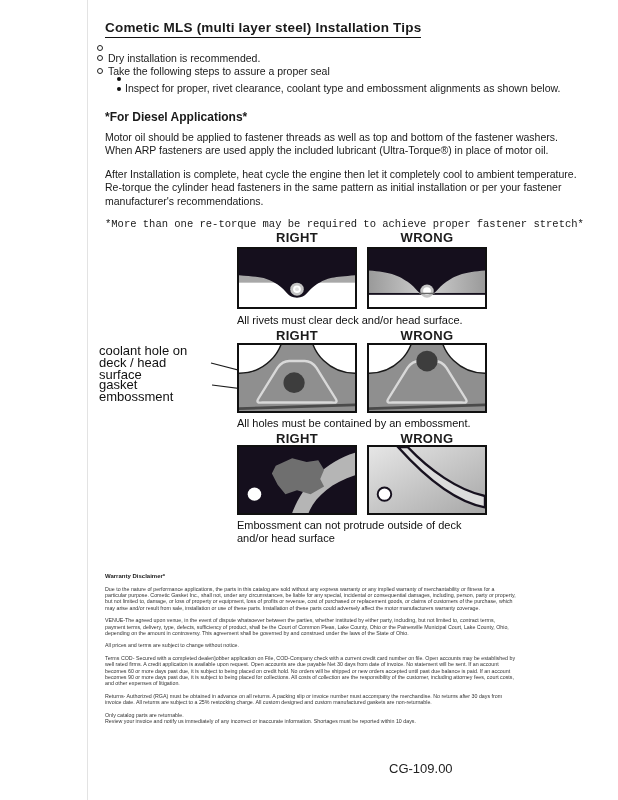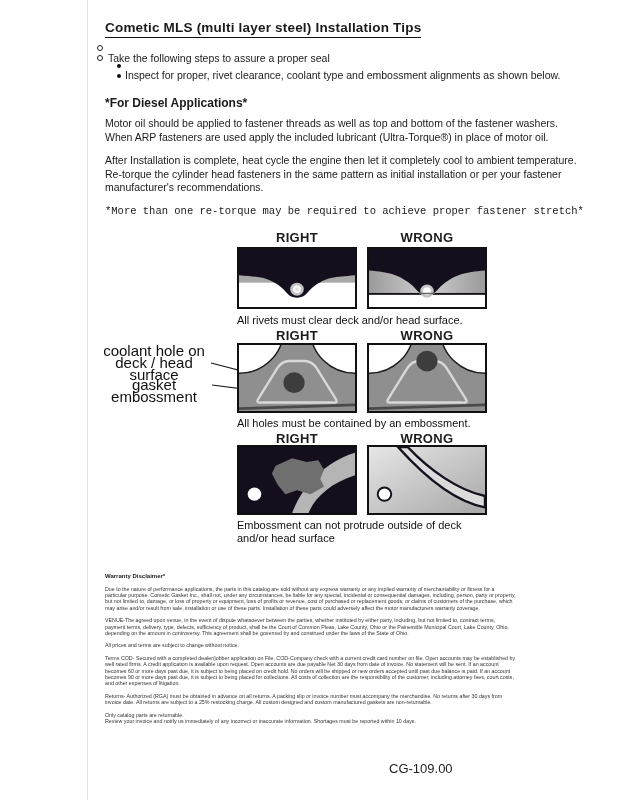--- a/index.html
+++ b/index.html
@@ -26,21 +26,21 @@
   .note{font-size:10.5px;margin:2px 0 0 8px;font-family:Liberation Mono, monospace;}
 
   
   .diag-label{position:absolute;width:120px;text-align:center;font-size:13px;
     font-weight:700;letter-spacing:.3px;color:#1c1c1c;}
   .diag-box{position:absolute;width:116px;height:58px;border:2px solid #101010;
     background:#fff;overflow:hidden;}
   .diag-box.tall{height:66px;}
   .diag-box svg{display:block;width:100%;height:100%;}
   .caption{position:absolute;font-size:11px;line-height:12.5px;color:#111;}
-  .side-label{position:absolute;font-size:15px;line-height:12px;text-align:center;color:#111;}
+  .side-label{position:absolute;font-size:13px;line-height:12px;text-align:left;color:#111;}
   .pointer-svg{position:absolute;pointer-events:none;}
 
   
   .disclaimer{position:absolute;left:105px;top:573px;width:411px;color:#333;}
   .disc-head{font-size:6px;font-weight:700;color:#222;margin-bottom:7px;}
   .disc-p{font-size:5.3px;line-height:6.2px;margin:0 0 6.5px 0;}
 
   .footer-code{position:absolute;left:389px;top:761px;font-size:13px;color:#222;}
 </style>
 </head>
@@ -48,20 +48,24 @@
 
 <div class="left-rule"></div>
 
 <div class="top-block">
   <div class="title">
     <span class="title-text">Cometic MLS (multi layer steel) Installation Tips</span>
   </div>
 
   <div class="bullet">
     <span class="odot"></span>
+  </div>
+  <div class="bullet">
+    <span class="odot"></span>
+    <span>Dry installation is recommended.</span>
   </div>
   <div class="bullet">
     <span class="odot"></span>
     <span>Take the following steps to assure a proper seal</span>
   </div>
   <div class="subbullet">
     <span class="fdot"></span>
   </div>
   <div class="subbullet">
     <span class="fdot"></span>

